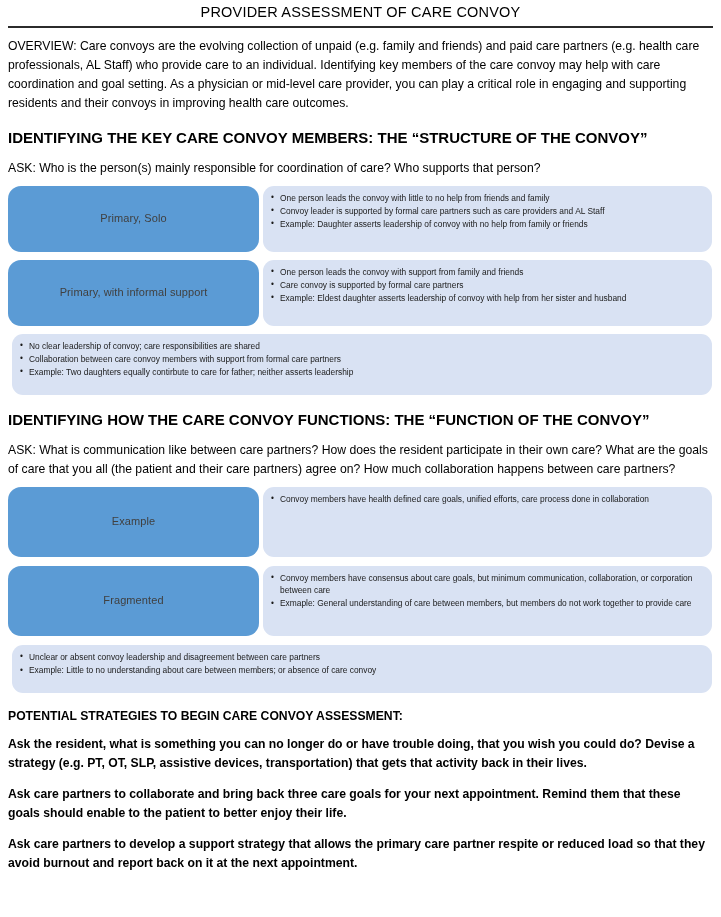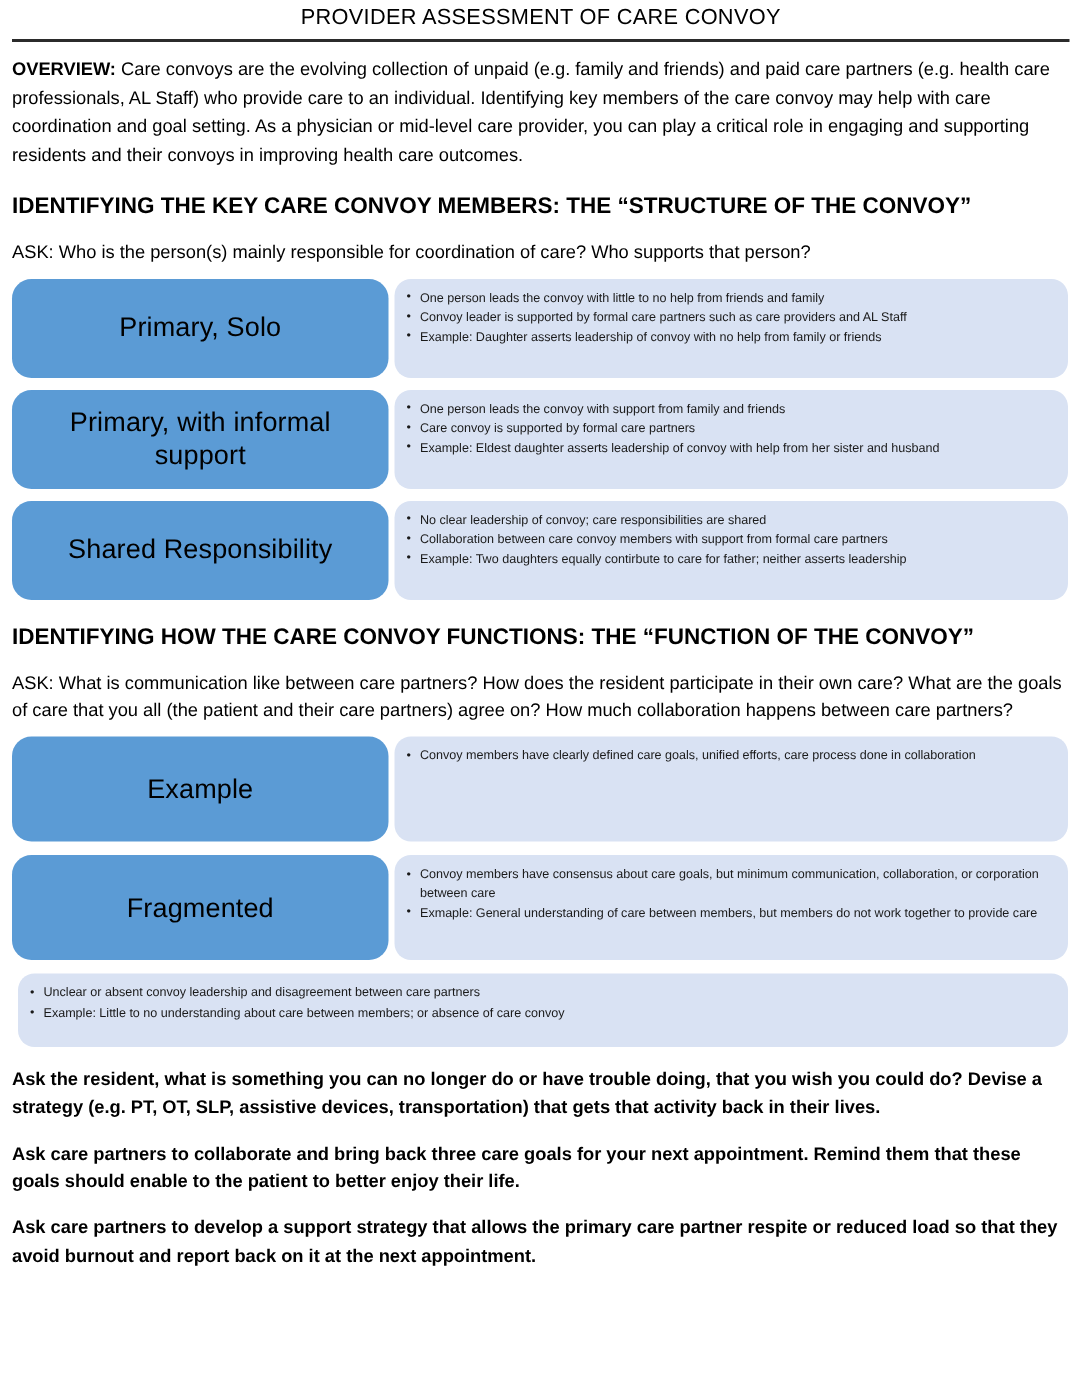--- a/index.html
+++ b/index.html
@@ -38,21 +38,21 @@
   }
   .body-wrap {
     padding: 0 9px 0 8px;
   }
   .para {
     font-size: 12.2px;
     line-height: 1.55;
     margin: 9px 0 0 0;
     text-align: left;
   }
-  .para b { font-weight: bold; }
+  .para b { font-weight: normal; }
   .section-head {
     font-size: 15px;
     font-weight: bold;
     margin: 14px 0 0 0;
     line-height: 1.4;
   }
   .ask-line {
     font-size: 12.2px;
     line-height: 1.55;
     margin: 11px 0 0 0;
@@ -86,22 +86,22 @@
     background: #5b9bd5;
     border-radius: 13px;
     display: flex;
     align-items: center;
     justify-content: center;
     box-sizing: border-box;
     padding: 4px 8px;
     flex: 0 0 251px;
   }
   .label-box .label-text {
-    color: #000000;
-    font-size: 18px;
+    color: #404040;
+    font-size: 11px;
     font-weight: normal;
     text-align: center;
     line-height: 1.2;
     letter-spacing: 0.1px;
   }
   .bullet-box {
     margin-left: 4px;
     flex: 1 1 auto;
     background: #d9e2f3;
     border-radius: 11px;
@@ -173,23 +173,20 @@
         <div class="bullet-box">
           <ul class="bullets">
             <li>One person leads the convoy with support from family and friends</li>
             <li>Care convoy is supported by formal care partners</li>
             <li>Example: Eldest daughter asserts leadership of convoy with help from her sister and husband</li>
           </ul>
         </div>
       </div>
 
       <div class="row">
-        <div class="label-box">
-          <div class="label-text">Shared Responsibility</div>
-        </div>
         <div class="bullet-box">
           <ul class="bullets">
             <li>No clear leadership of convoy; care responsibilities are shared</li>
             <li>Collaboration between care convoy members with support from formal care partners</li>
             <li>Example: Two daughters equally contirbute to care for father; neither asserts leadership</li>
           </ul>
         </div>
       </div>
 
     </div>
@@ -198,21 +195,21 @@
     <div class="ask-line">ASK: What is communication like between care partners? How does the resident participate in their own care? What are the goals of care that you all (the patient and their care partners) agree on? How much collaboration happens between care partners?</div>
 
     <div class="rows group2">
 
       <div class="row">
         <div class="label-box">
           <div class="label-text">Example</div>
         </div>
         <div class="bullet-box">
           <ul class="bullets">
-            <li>Convoy members have clearly defined care goals, unified efforts, care process done in collaboration</li>
+            <li>Convoy members have health defined care goals, unified efforts, care process done in collaboration</li>
           </ul>
         </div>
       </div>
 
       <div class="row">
         <div class="label-box">
           <div class="label-text">Fragmented</div>
         </div>
         <div class="bullet-box">
           <ul class="bullets">
@@ -226,18 +223,19 @@
         <div class="bullet-box">
           <ul class="bullets">
             <li>Unclear or absent convoy leadership and disagreement between care partners</li>
             <li>Example: Little to no understanding about care between members; or absence of care convoy</li>
           </ul>
         </div>
       </div>
 
     </div>
 
+    <div class="strategy-head">POTENTIAL STRATEGIES TO BEGIN CARE CONVOY ASSESSMENT:</div>
     <p class="strategy-para">Ask the resident, what is something you can no longer do or have trouble doing, that you wish you could do? Devise a strategy (e.g. PT, OT, SLP, assistive devices, transportation) that gets that activity back in their lives.</p>
     <p class="strategy-para">Ask care partners to collaborate and bring back three care goals for your next appointment. Remind them that these goals should enable to the patient to better enjoy their life.</p>
     <p class="strategy-para">Ask care partners to develop a support strategy that allows the primary care partner respite or reduced load so that they avoid burnout and report back on it at the next appointment.</p>
 
   </div>
 </div>
 
 </body></html>

